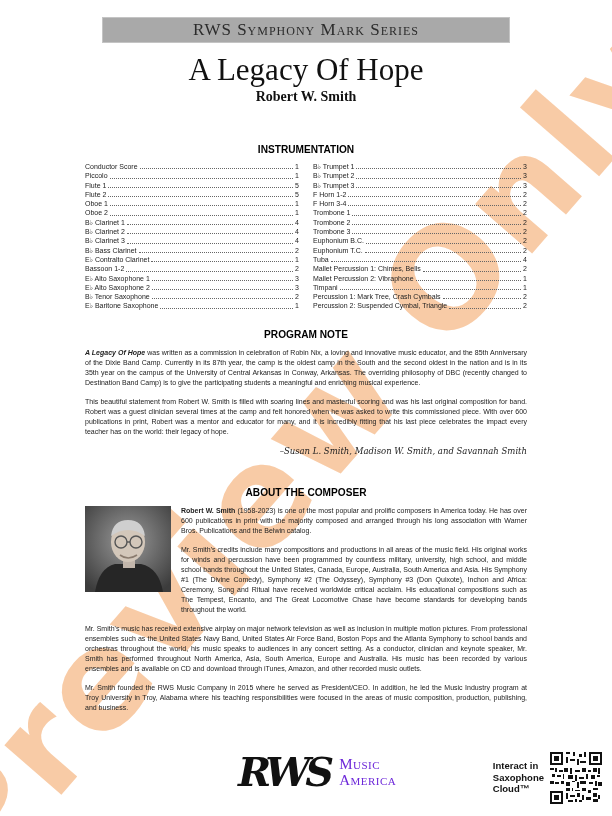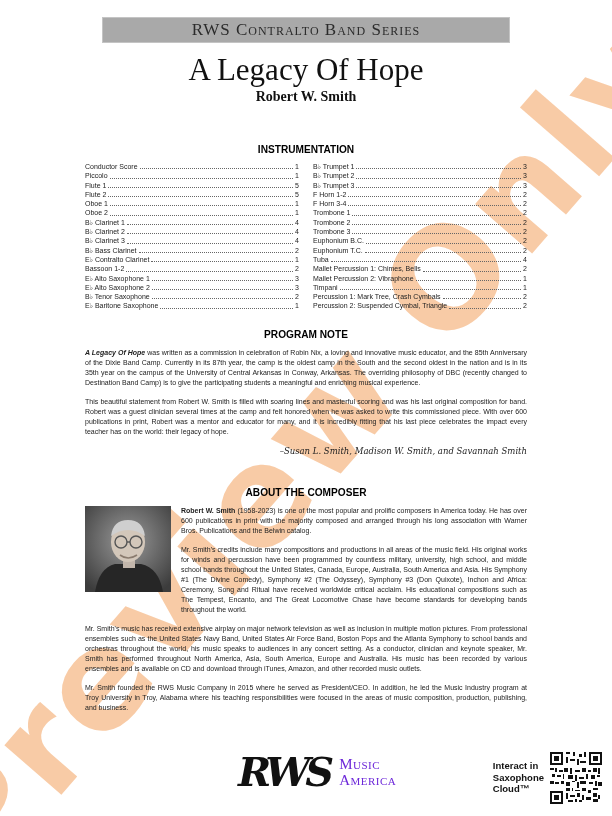--- a/index.html
+++ b/index.html
@@ -119,21 +119,21 @@
 
 <div class="page">
 
   <div class="watermark">
     <span>Preview Only</span>
   </div>
 
   <div class="content">
 
     <div class="series-banner">
-      <span>RWS Contralto Band Series</span>
+      <span>RWS Symphony Mark Series</span>
     </div>
 
     <div class="title">A Legacy Of Hope</div>
     <div class="composer">Robert W. Smith</div>
 
     <div class="sec-heading h-instr">INSTRUMENTATION</div>
 
     <div class="instr-wrap">
       <div class="inst-col">
 

